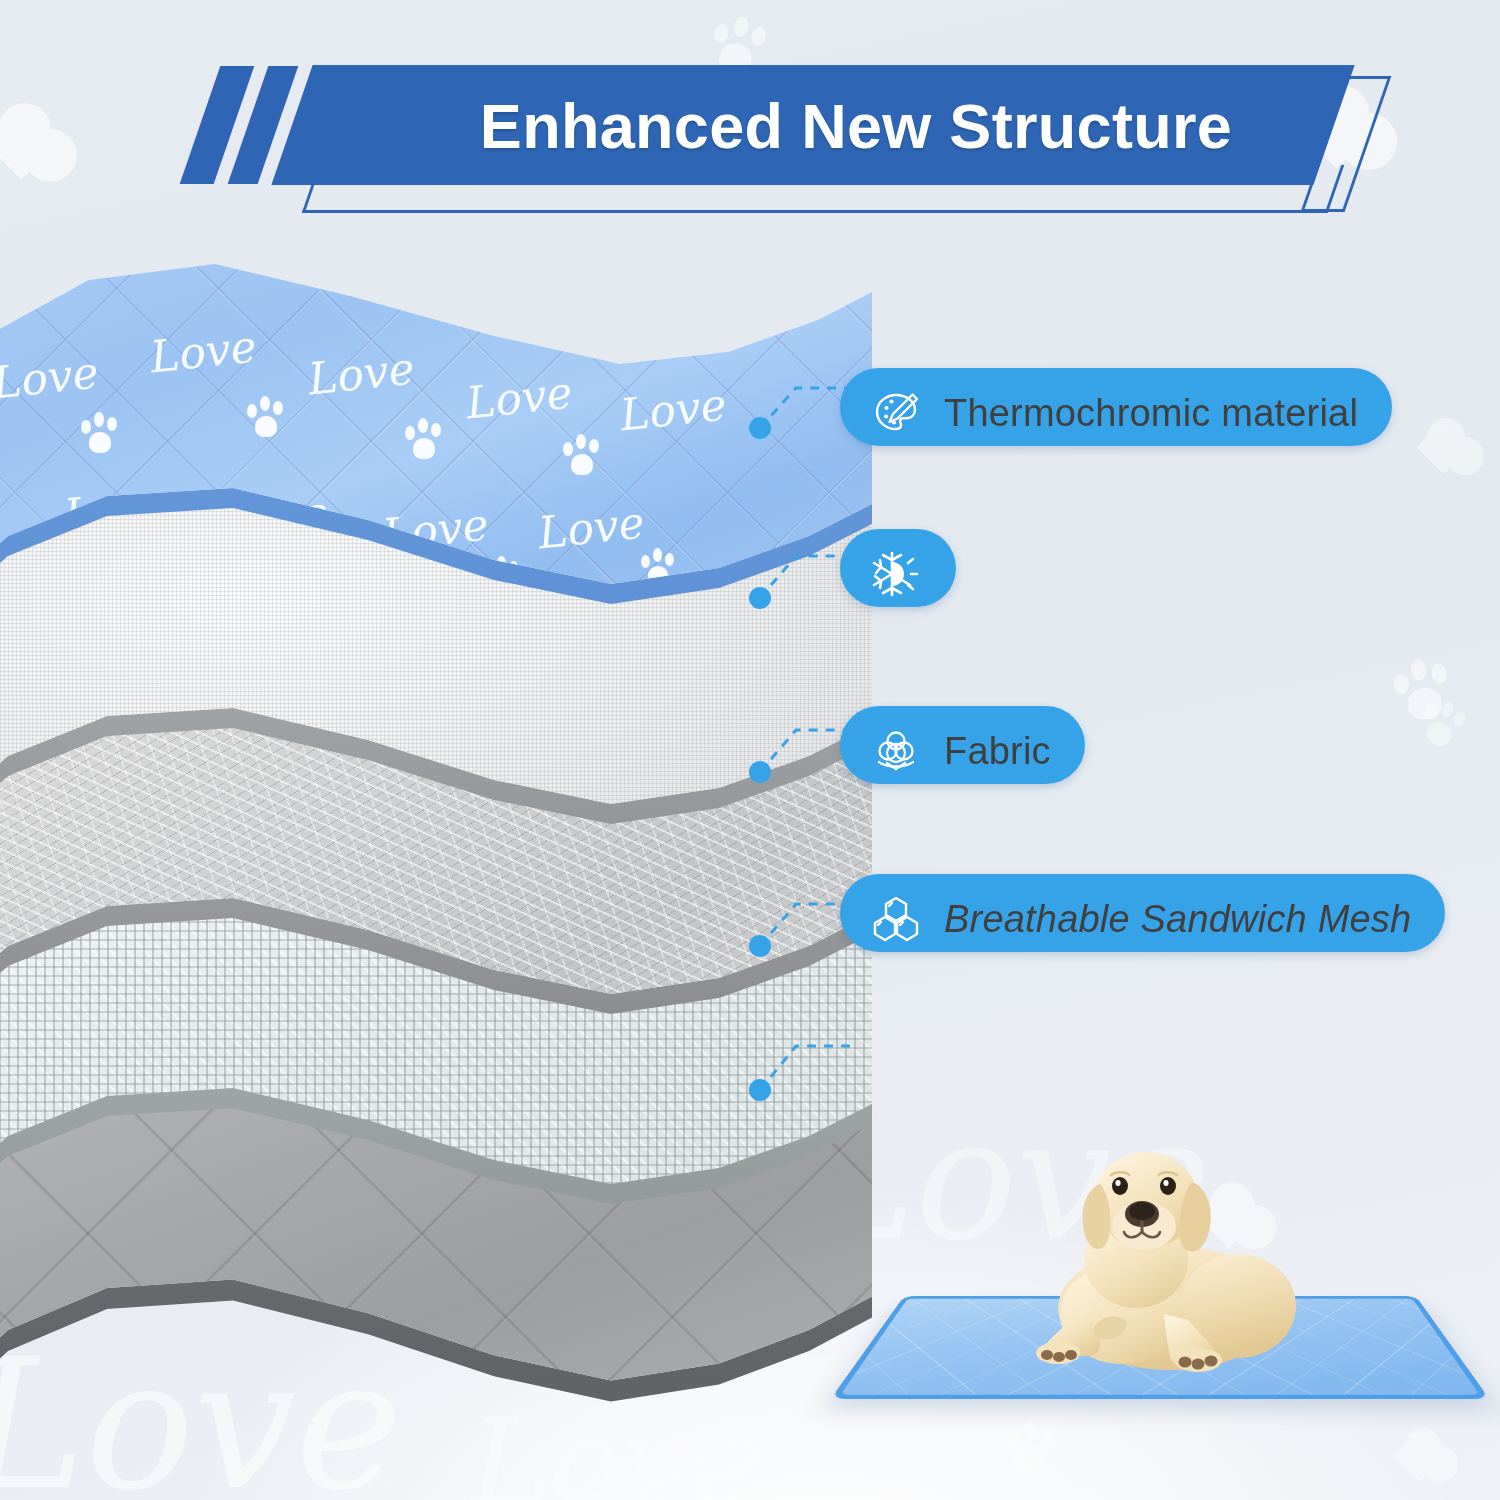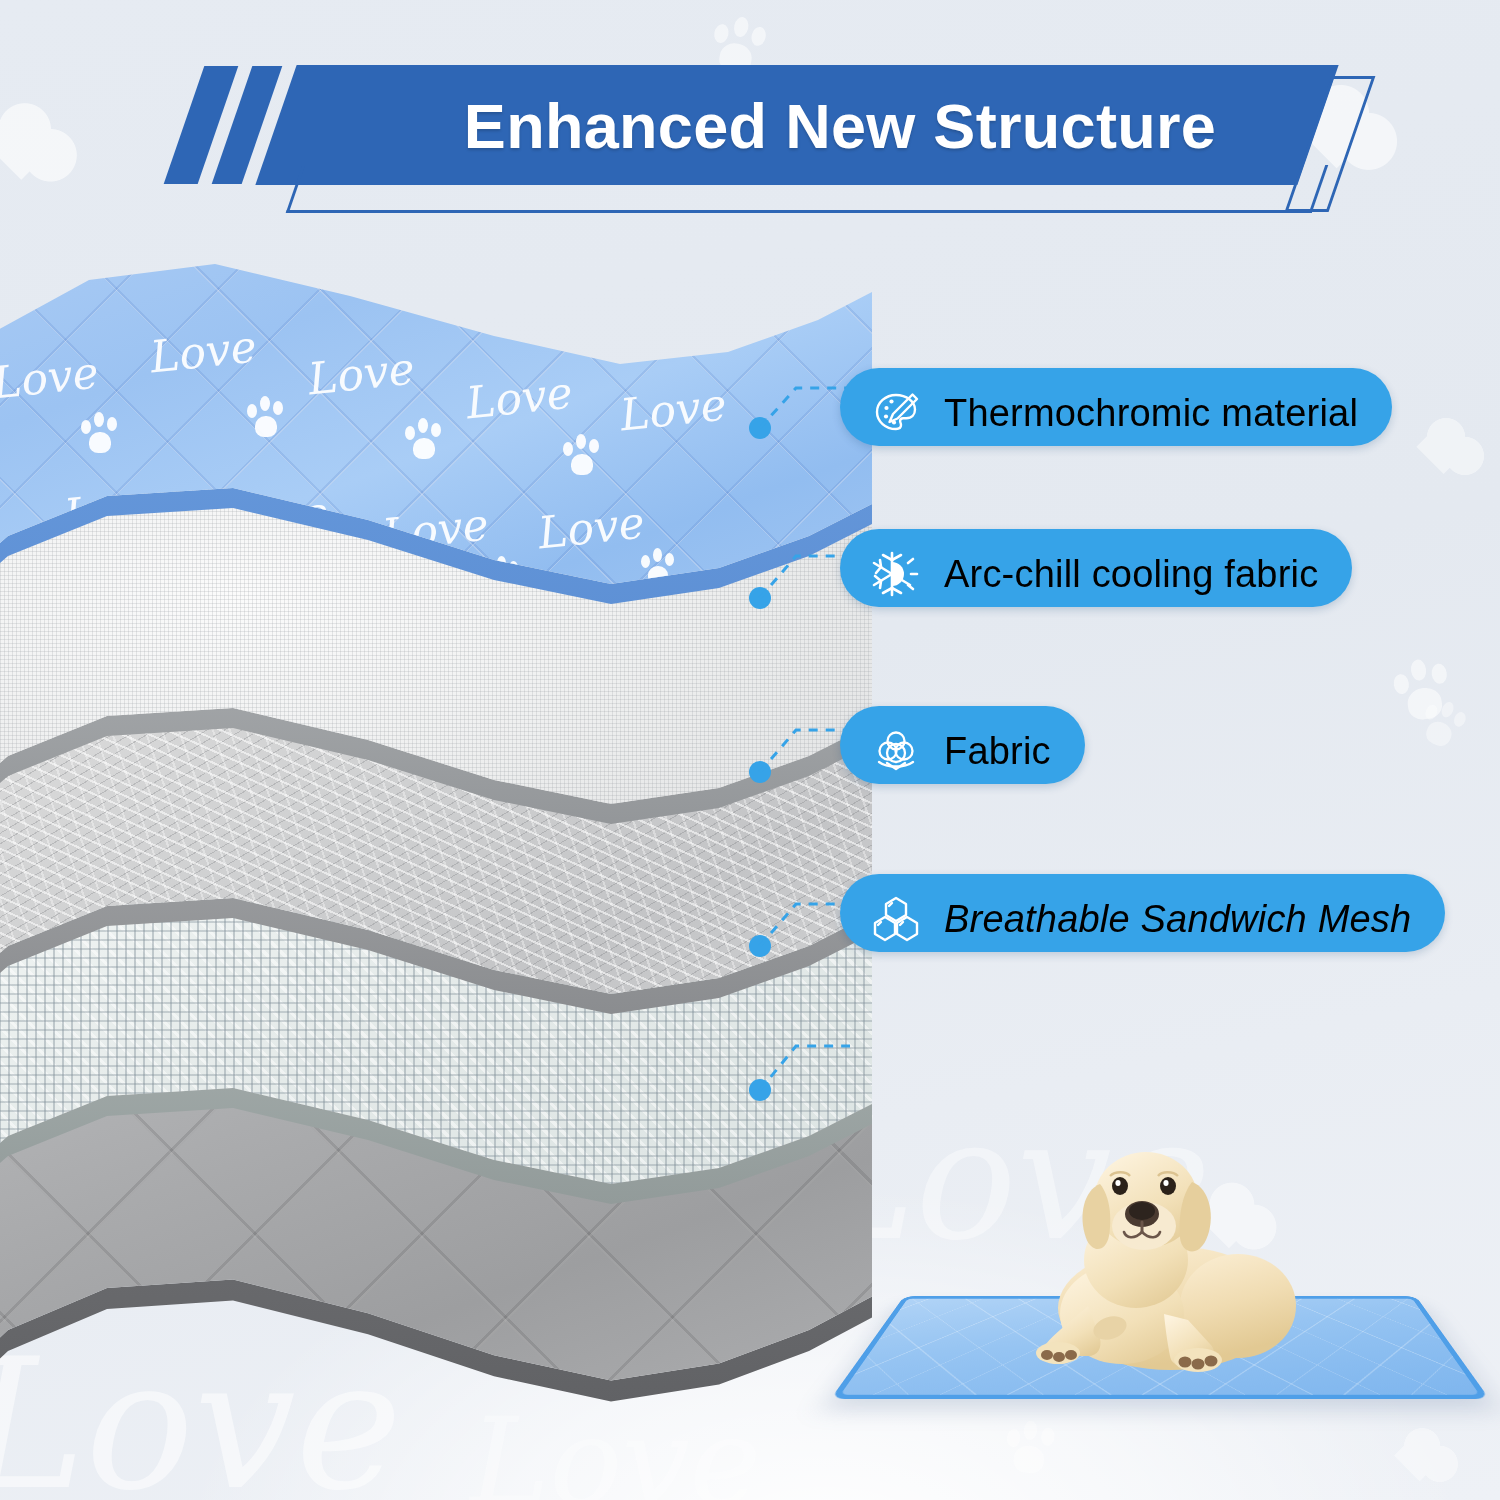--- a/index.html
+++ b/index.html
@@ -32,21 +32,21 @@
     transform:rotate(45deg) scale(.95);
     filter:blur(.4px);
   }
   .heartbox{position:absolute;}
   .paw{position:absolute;opacity:.55;}
   .paw i{position:absolute;background:#fff;border-radius:50%;display:block;}
   .scriptwm{position:absolute;color:#fff;opacity:.5;font-family:"DejaVu Serif",serif;
             font-style:italic;font-weight:400;pointer-events:none;filter:blur(.6px);}
 
   
-  #banner-wrap{position:absolute;left:180px;top:52px;width:1170px;height:172px;}
+  #banner-wrap{position:absolute;left:196px;top:52px;width:1170px;height:172px;}
   .slash{position:absolute;background:#2e66b5;transform:skewX(-19deg);}
   .banner-main{
     position:absolute;left:96px;top:13px;width:1042px;height:120px;
     background:#2e66b5;transform:skewX(-19deg);
   }
   .banner-outline{
     position:absolute;left:114px;top:113px;width:1026px;height:48px;
     border:3px solid #2e66b5;border-top:none;transform:skewX(-19deg);
     box-sizing:border-box;
   }
@@ -144,21 +144,21 @@
   .motif{position:absolute;pointer-events:none;}
   .motif .lv{position:absolute;color:#fff;font-family:"DejaVu Serif",serif;font-style:italic;
              font-size:44px;opacity:.93;transform:rotate(-6deg);}
   .pawm{position:absolute;}
   .pawm i{position:absolute;background:#fff;border-radius:50%;display:block;opacity:.93;}
 
   
   .pill{
     position:absolute;display:flex;align-items:center;gap:22px;
     height:78px;padding:11px 34px 0 30px;border-radius:39px;
-    background:#36a3e8;color:#000000;
+    background:#36a3e8;color:#404040;
     box-shadow:0 3px 9px rgba(20,70,120,.20);
     white-space:nowrap;box-sizing:border-box;
   }
   .pill .plabel{font-size:38px;font-weight:400;letter-spacing:.2px;line-height:1;}
   .pill .picon{width:52px;height:52px;flex:0 0 52px;display:block;}
   .pill .picon svg{display:block;width:52px;height:52px;}
 
   
   .conn{position:absolute;pointer-events:none;}
   .conn svg{display:block;overflow:visible;}
@@ -383,21 +383,20 @@
           <line x1="11" y1="19" x2="10" y2="12"></line>
         <line x1="4" y1="37" x2="22" y2="26"></line>
         <line x1="11" y1="33" x2="10" y2="40"></line>
           <line x1="11" y1="33" x2="5" y2="28"></line>
         <path d="M22 14a12 12 0 010 24z" fill="#ffffff" stroke="none"></path>
         <line x1="41" y1="26" x2="47" y2="26"></line>
         <line x1="38" y1="15" x2="43" y2="11"></line>
         <line x1="38" y1="37" x2="43" y2="41"></line>
       </svg>
     </span>
-    <span class="plabel">Arc-chill cooling fabric</span>
   </div>
 
   <div class="pill" style="left:840px;top:706px;">
     <span class="picon">
       <svg viewBox="0 0 52 52" fill="none" stroke="#ffffff" stroke-width="2.3" stroke-linecap="round" stroke-linejoin="round">
         <circle cx="18" cy="26" r="8.5"></circle>
         <circle cx="34" cy="26" r="8.5"></circle>
         <circle cx="26" cy="16" r="8.5"></circle>
         <circle cx="26" cy="28" r="9"></circle>
         <path d="M9 37c4 3 9 4.5 17 4.5S39 39.8 43 37"></path>

